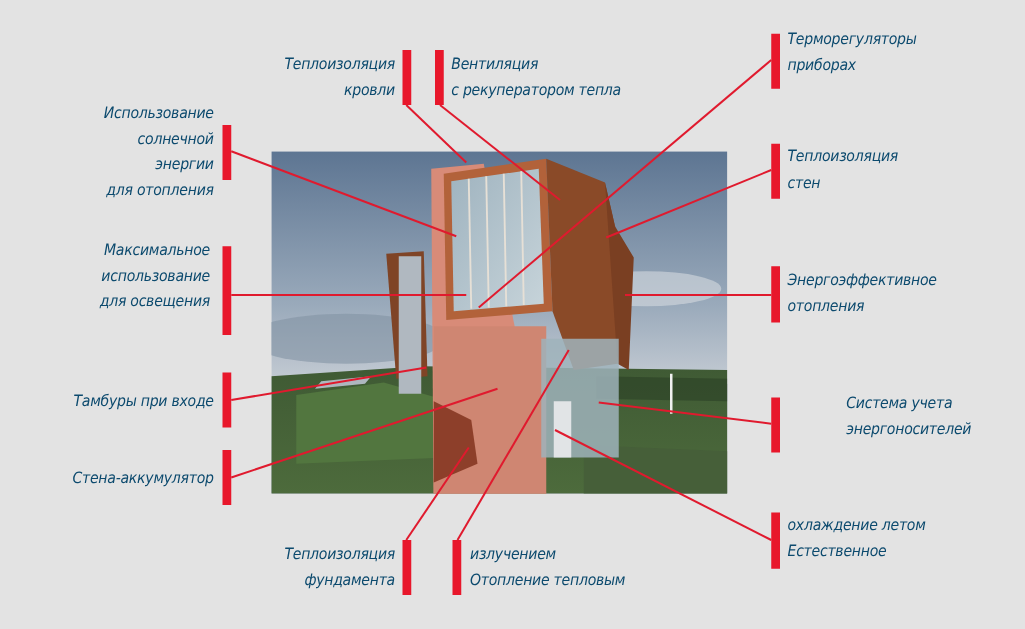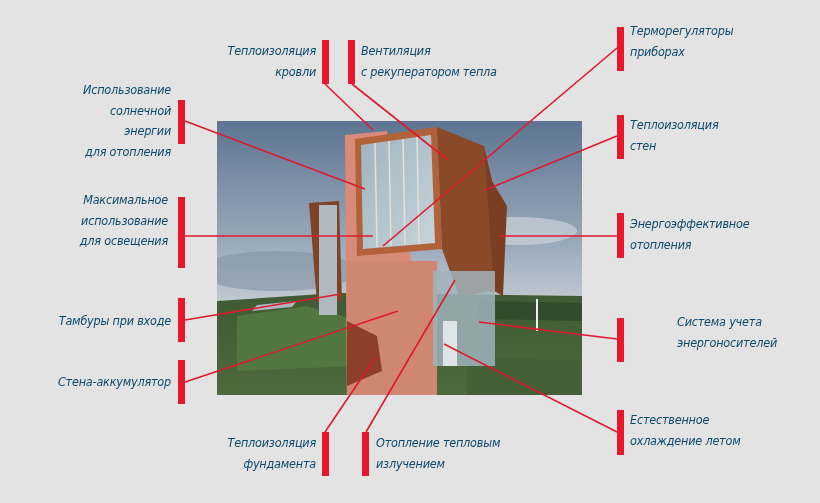--- a/index.html
+++ b/index.html
@@ -137,23 +137,23 @@
   <div>Тамбуры при входе</div>
 </div>
 <div class="label" style="left:633px;top:312px;margin-left:44px;">
   <div>Система учета</div>
   <div>энергоносителей</div>
 </div>
 <div class="label right-align" style="right:649px;top:372px;">
   <div>Стена-аккумулятор</div>
 </div>
 <div class="label" style="left:630px;top:410px;">
+  <div>охлаждение летом</div>
   <div>Естественное</div>
-  <div>охлаждение летом</div>
 </div>
 <div class="label right-align" style="right:504px;top:433px;">
   <div>Теплоизоляция</div>
   <div>фундамента</div>
 </div>
 <div class="label" style="left:376px;top:433px;">
+  <div>излучением</div>
   <div>Отопление тепловым</div>
-  <div>излучением</div>
 </div>
 
 </body></html>

